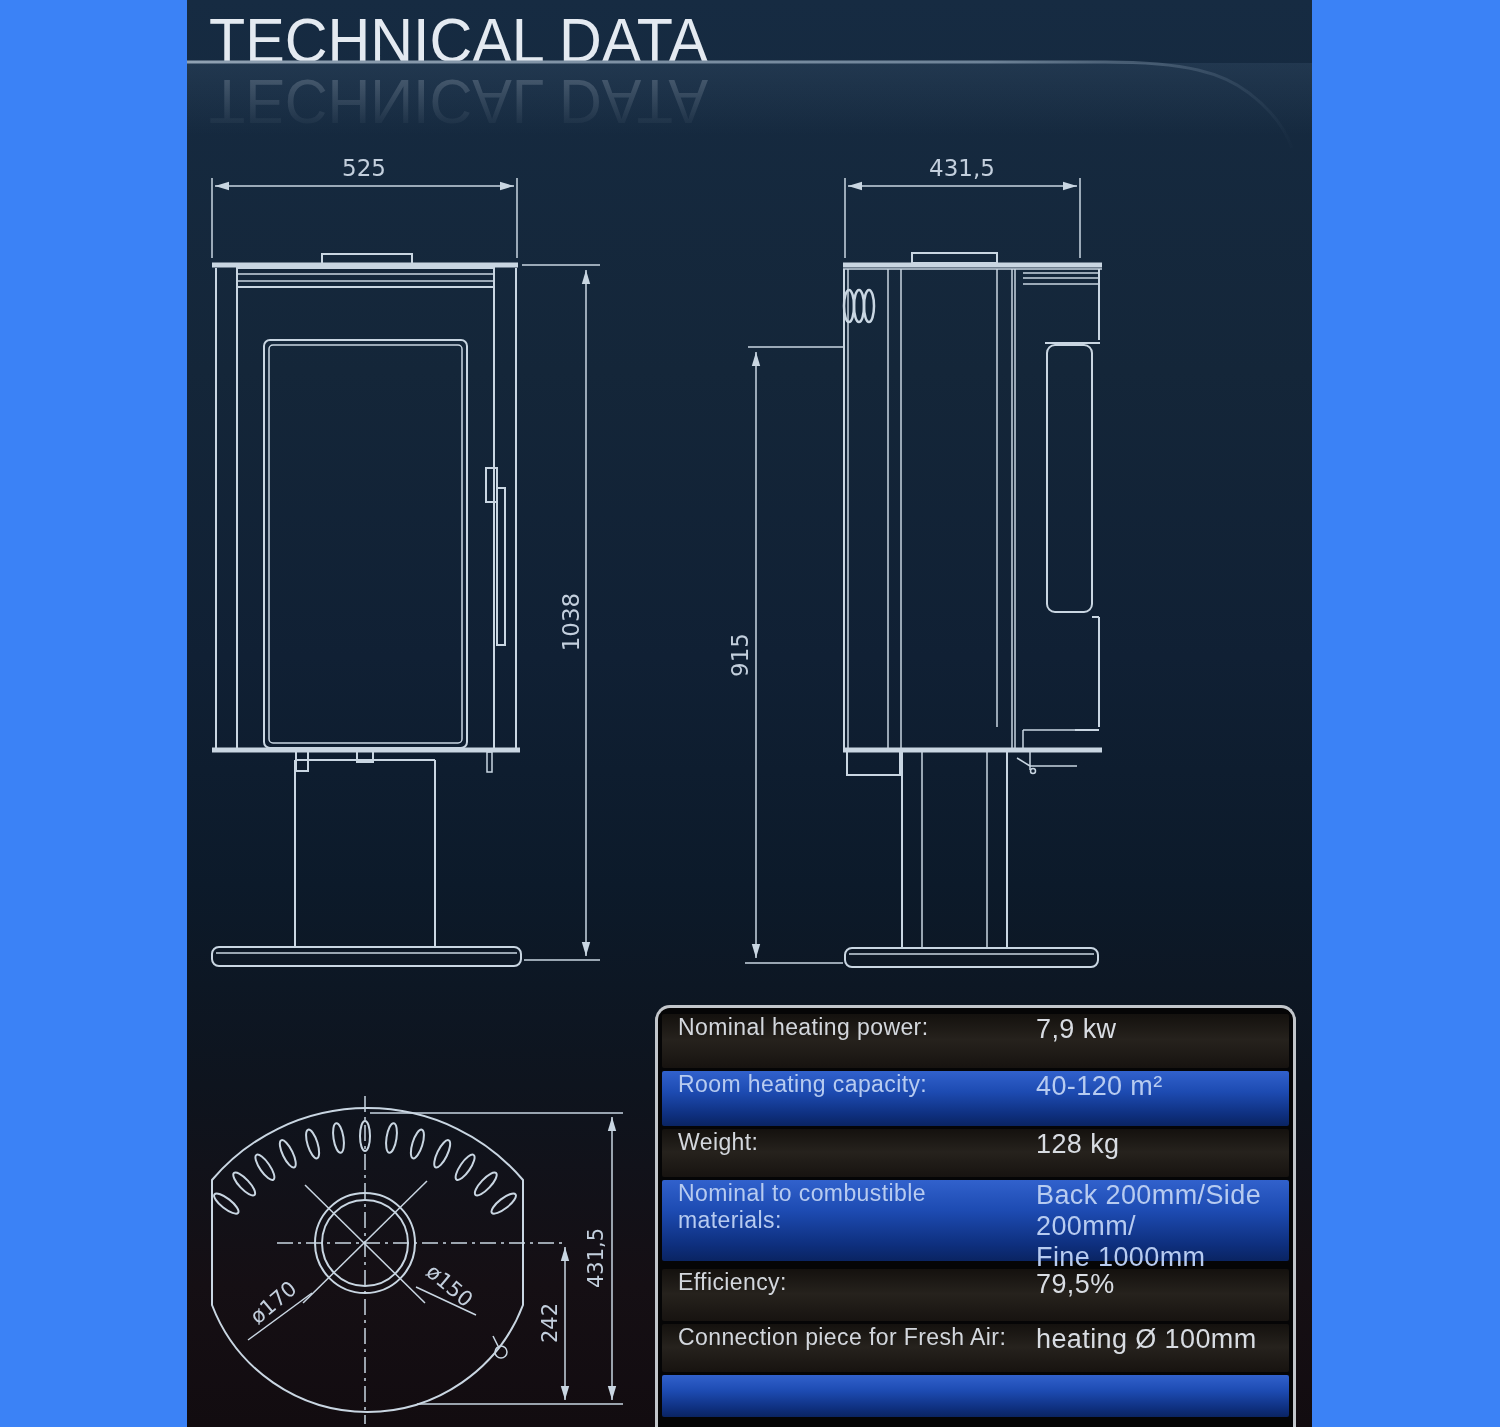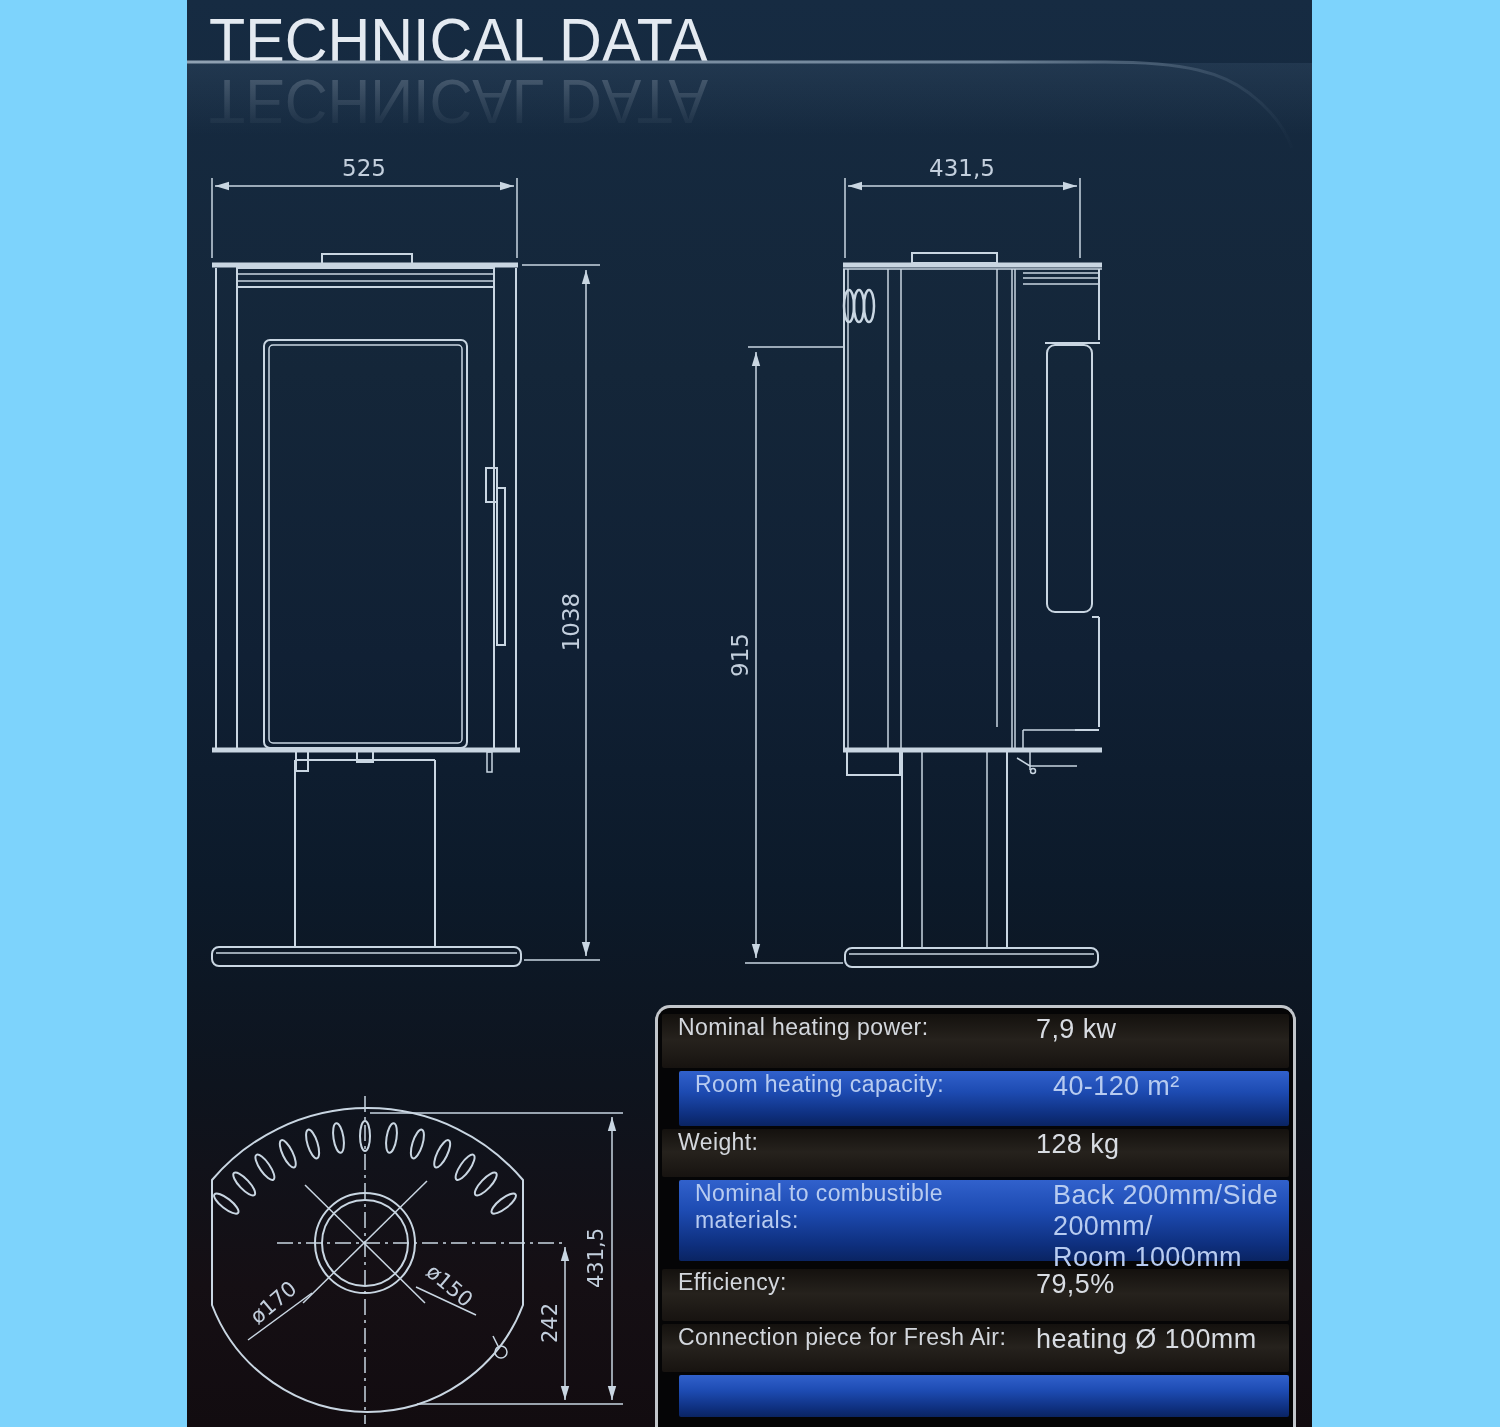--- a/index.html
+++ b/index.html
@@ -1,16 +1,16 @@
 <!DOCTYPE html>
 <html><head>
 <meta charset="utf-8">
 <style>
   html,body{margin:0;padding:0;background:#ffffff;}
-  .page{position:relative;width:1500px;height:1427px;background:#7dd3fc;overflow:hidden;
+  .page{position:relative;width:1500px;height:1427px;background:#3b82f6;overflow:hidden;
         font-family:"Liberation Sans",sans-serif;}
   .content{position:absolute;left:187px;top:0;width:1125px;height:1427px;overflow:hidden;
     background:linear-gradient(180deg,#162b42 0%,#142639 26%,#102034 46%,#0c1a2a 62%,
                #0e141e 76%,#150f14 90%,#120c10 100%);}
   .title-band{position:absolute;left:0;top:63px;width:1125px;height:72px;
     background:linear-gradient(180deg,rgba(96,126,156,.16),rgba(96,126,156,0));}
   .page-title{position:absolute;left:22px;top:4px;font-size:63px;font-weight:400;
     color:#e4eaf1;letter-spacing:0px;white-space:nowrap;
     transform:scaleX(.94);transform-origin:left top;}
   .title-reflection{position:absolute;left:22px;top:66px;font-size:63px;font-weight:400;
@@ -21,21 +21,21 @@
   svg.drawings{position:absolute;left:0;top:0;pointer-events:none;}
   .dim-text{font-family:"DejaVu Sans",sans-serif;font-size:23px;fill:#c3cfdd;}
   .dim-text-sm{font-family:"DejaVu Sans",sans-serif;font-size:21px;fill:#c3cfdd;}
 
   
   .spec-table{position:absolute;left:468px;top:1005px;width:641px;height:460px;
     box-sizing:border-box;background:#050506;border:3px solid #c2c6cb;
     border-bottom:none;border-radius:15px 15px 0 0;padding:6px 4px 0 4px;overflow:hidden;}
   .spec-row{display:flex;align-items:flex-start;margin-bottom:3px;border-radius:2px;}
   .spec-row.dark{background:linear-gradient(180deg,#14110e 0%,#26221d 48%,#171310 100%);}
-  .spec-row.blue{background:linear-gradient(180deg,#3161cc 0%,#1d4bb2 38%,#0e2f7e 80%,#0a2462 100%);margin-left:17px;}
+  .spec-row.blue{background:linear-gradient(180deg,#3161cc 0%,#1d4bb2 38%,#0e2f7e 80%,#0a2462 100%);}
   .spec-label{width:358px;padding-left:16px;font-size:23px;letter-spacing:.4px;color:#d3d7dd;}
   .spec-value{flex:1;font-size:27px;letter-spacing:.4px;color:#d8dce2;line-height:31px;}
   .spec-row.blue .spec-label,.spec-row.blue .spec-value{color:#b7cbf0;}
 </style>
 </head>
 <body>
 
 <div class="page">
   <div class="content">
 
@@ -231,21 +231,21 @@
         <div class="spec-value">40-120 m²</div>
       </div>
       <div class="spec-row dark" style="height:48px">
         <div class="spec-label">Weight:</div>
         <div class="spec-value">128 kg</div>
       </div>
       <div class="spec-row blue" style="height:81px">
         <div class="spec-label">Nominal to combustible materials:</div>
         <div class="spec-value">
           <div>Back 200mm/Side 200mm/</div>
-          <div>Room 1000mm</div>
+          <div>Fine 1000mm</div>
         </div>
       </div>
       <div class="spec-row dark" style="height:52px;margin-top:8px">
         <div class="spec-label">Efficiency:</div>
         <div class="spec-value">79,5%</div>
       </div>
       <div class="spec-row dark" style="height:48px">
         <div class="spec-label">Connection piece for Fresh Air:</div>
         <div class="spec-value">heating Ø 100mm</div>
       </div>

